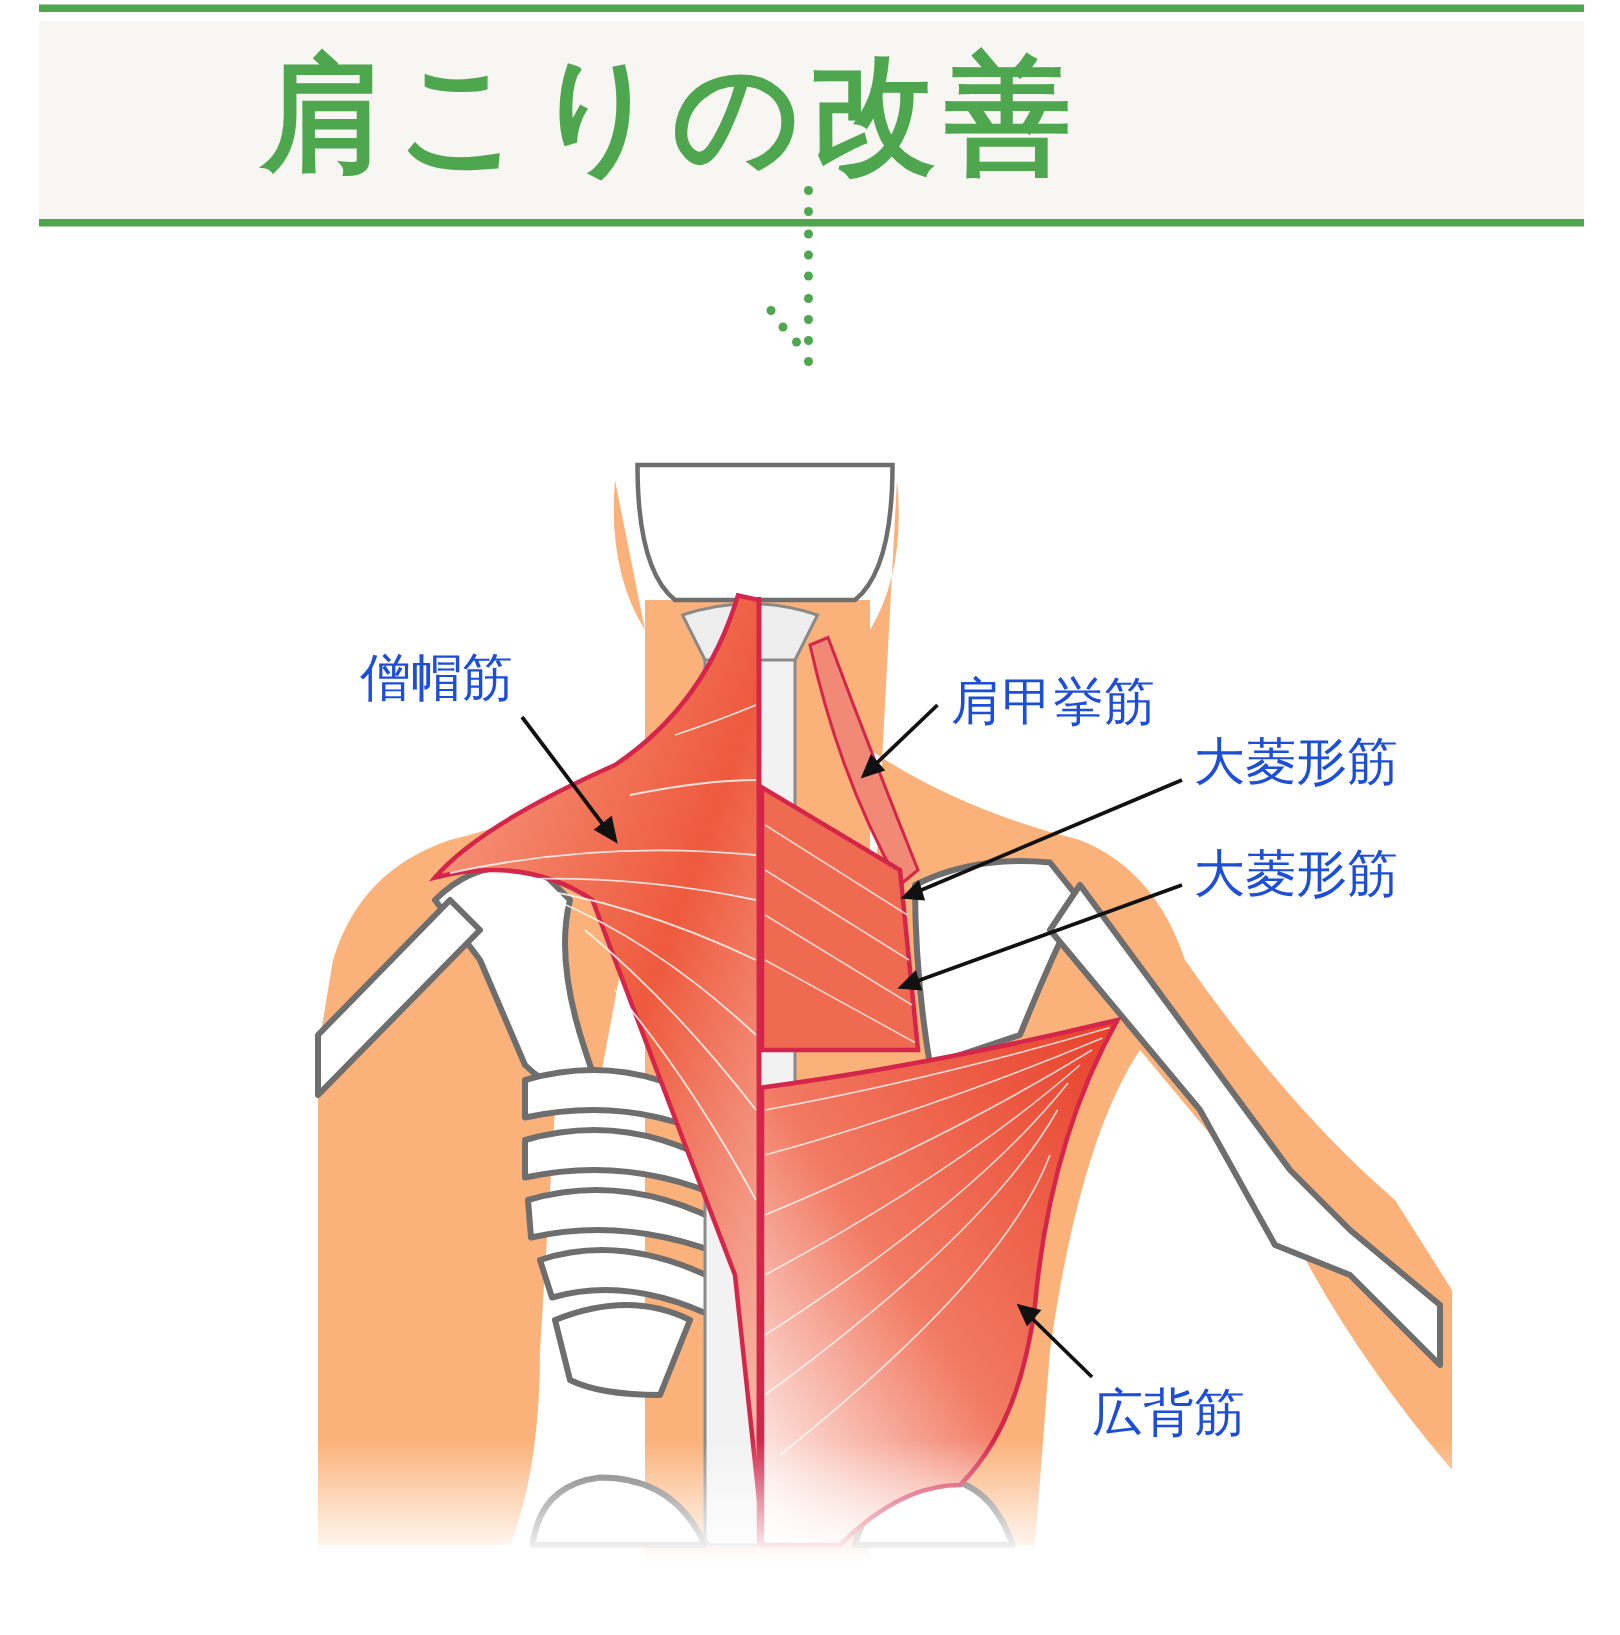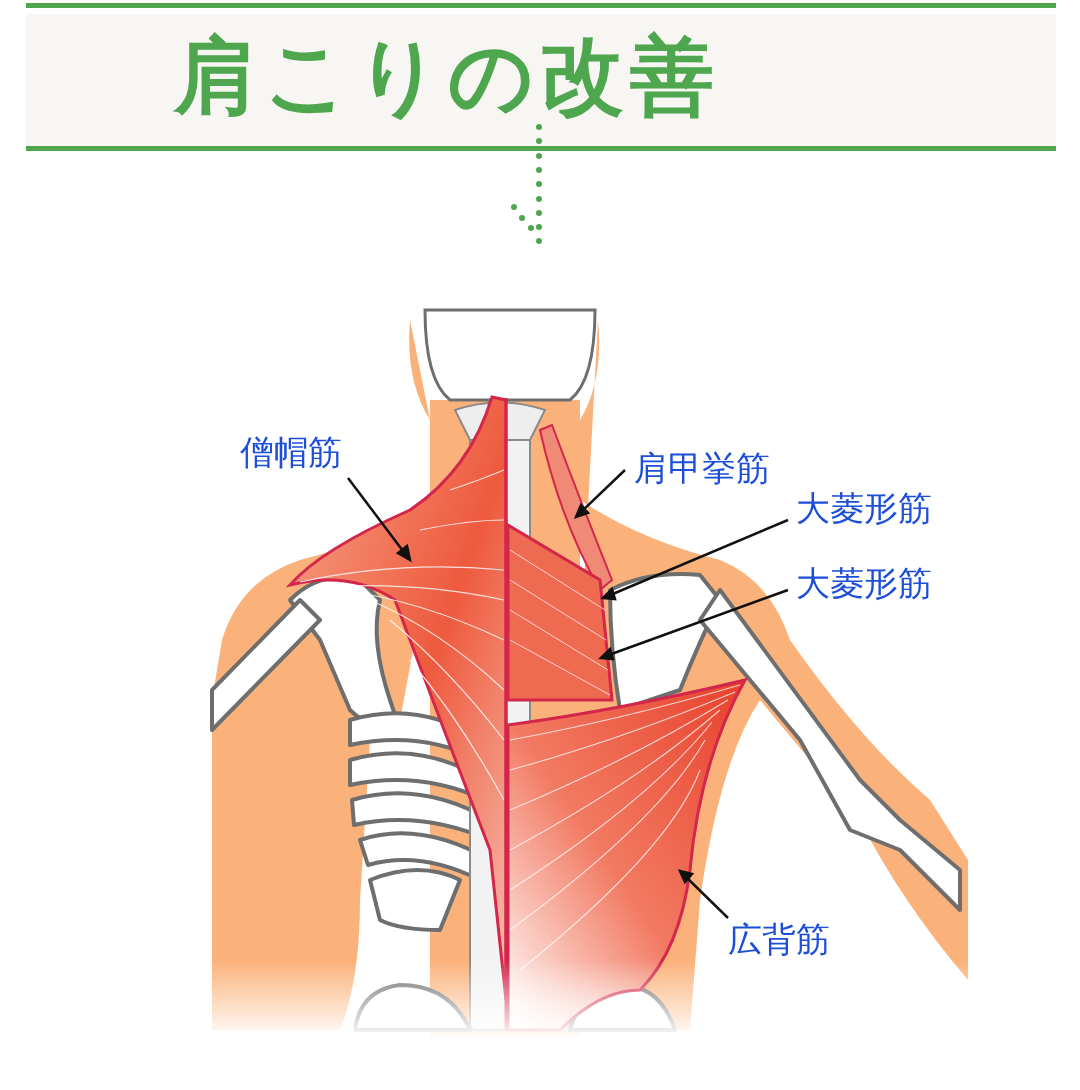--- a/index.html
+++ b/index.html
@@ -139,13 +139,13 @@
       <path d="M601 658 L610 649 L613 659 Z"></path>
     <line x1="728" y1="918" x2="684" y2="875"></line>
       <path d="M680 871 L692 874 L685 882 Z"></path>
   </g>
 </svg>
 
 <div class="label" style="left:240px; top:432px;">僧帽筋</div>
 <div class="label" style="left:634px; top:448px;">肩甲挙筋</div>
 <div class="label" style="left:796px; top:488px;">大菱形筋</div>
 <div class="label" style="left:796px; top:564px;font-family:Liberation Serif, serif;">大菱形筋</div>
-<div class="label" style="left:728px; top:922px;font-family:Liberation Mono, monospace;">広背筋</div>
+<div class="label" style="left:728px; top:922px;">広背筋</div>
 
 </body></html>

